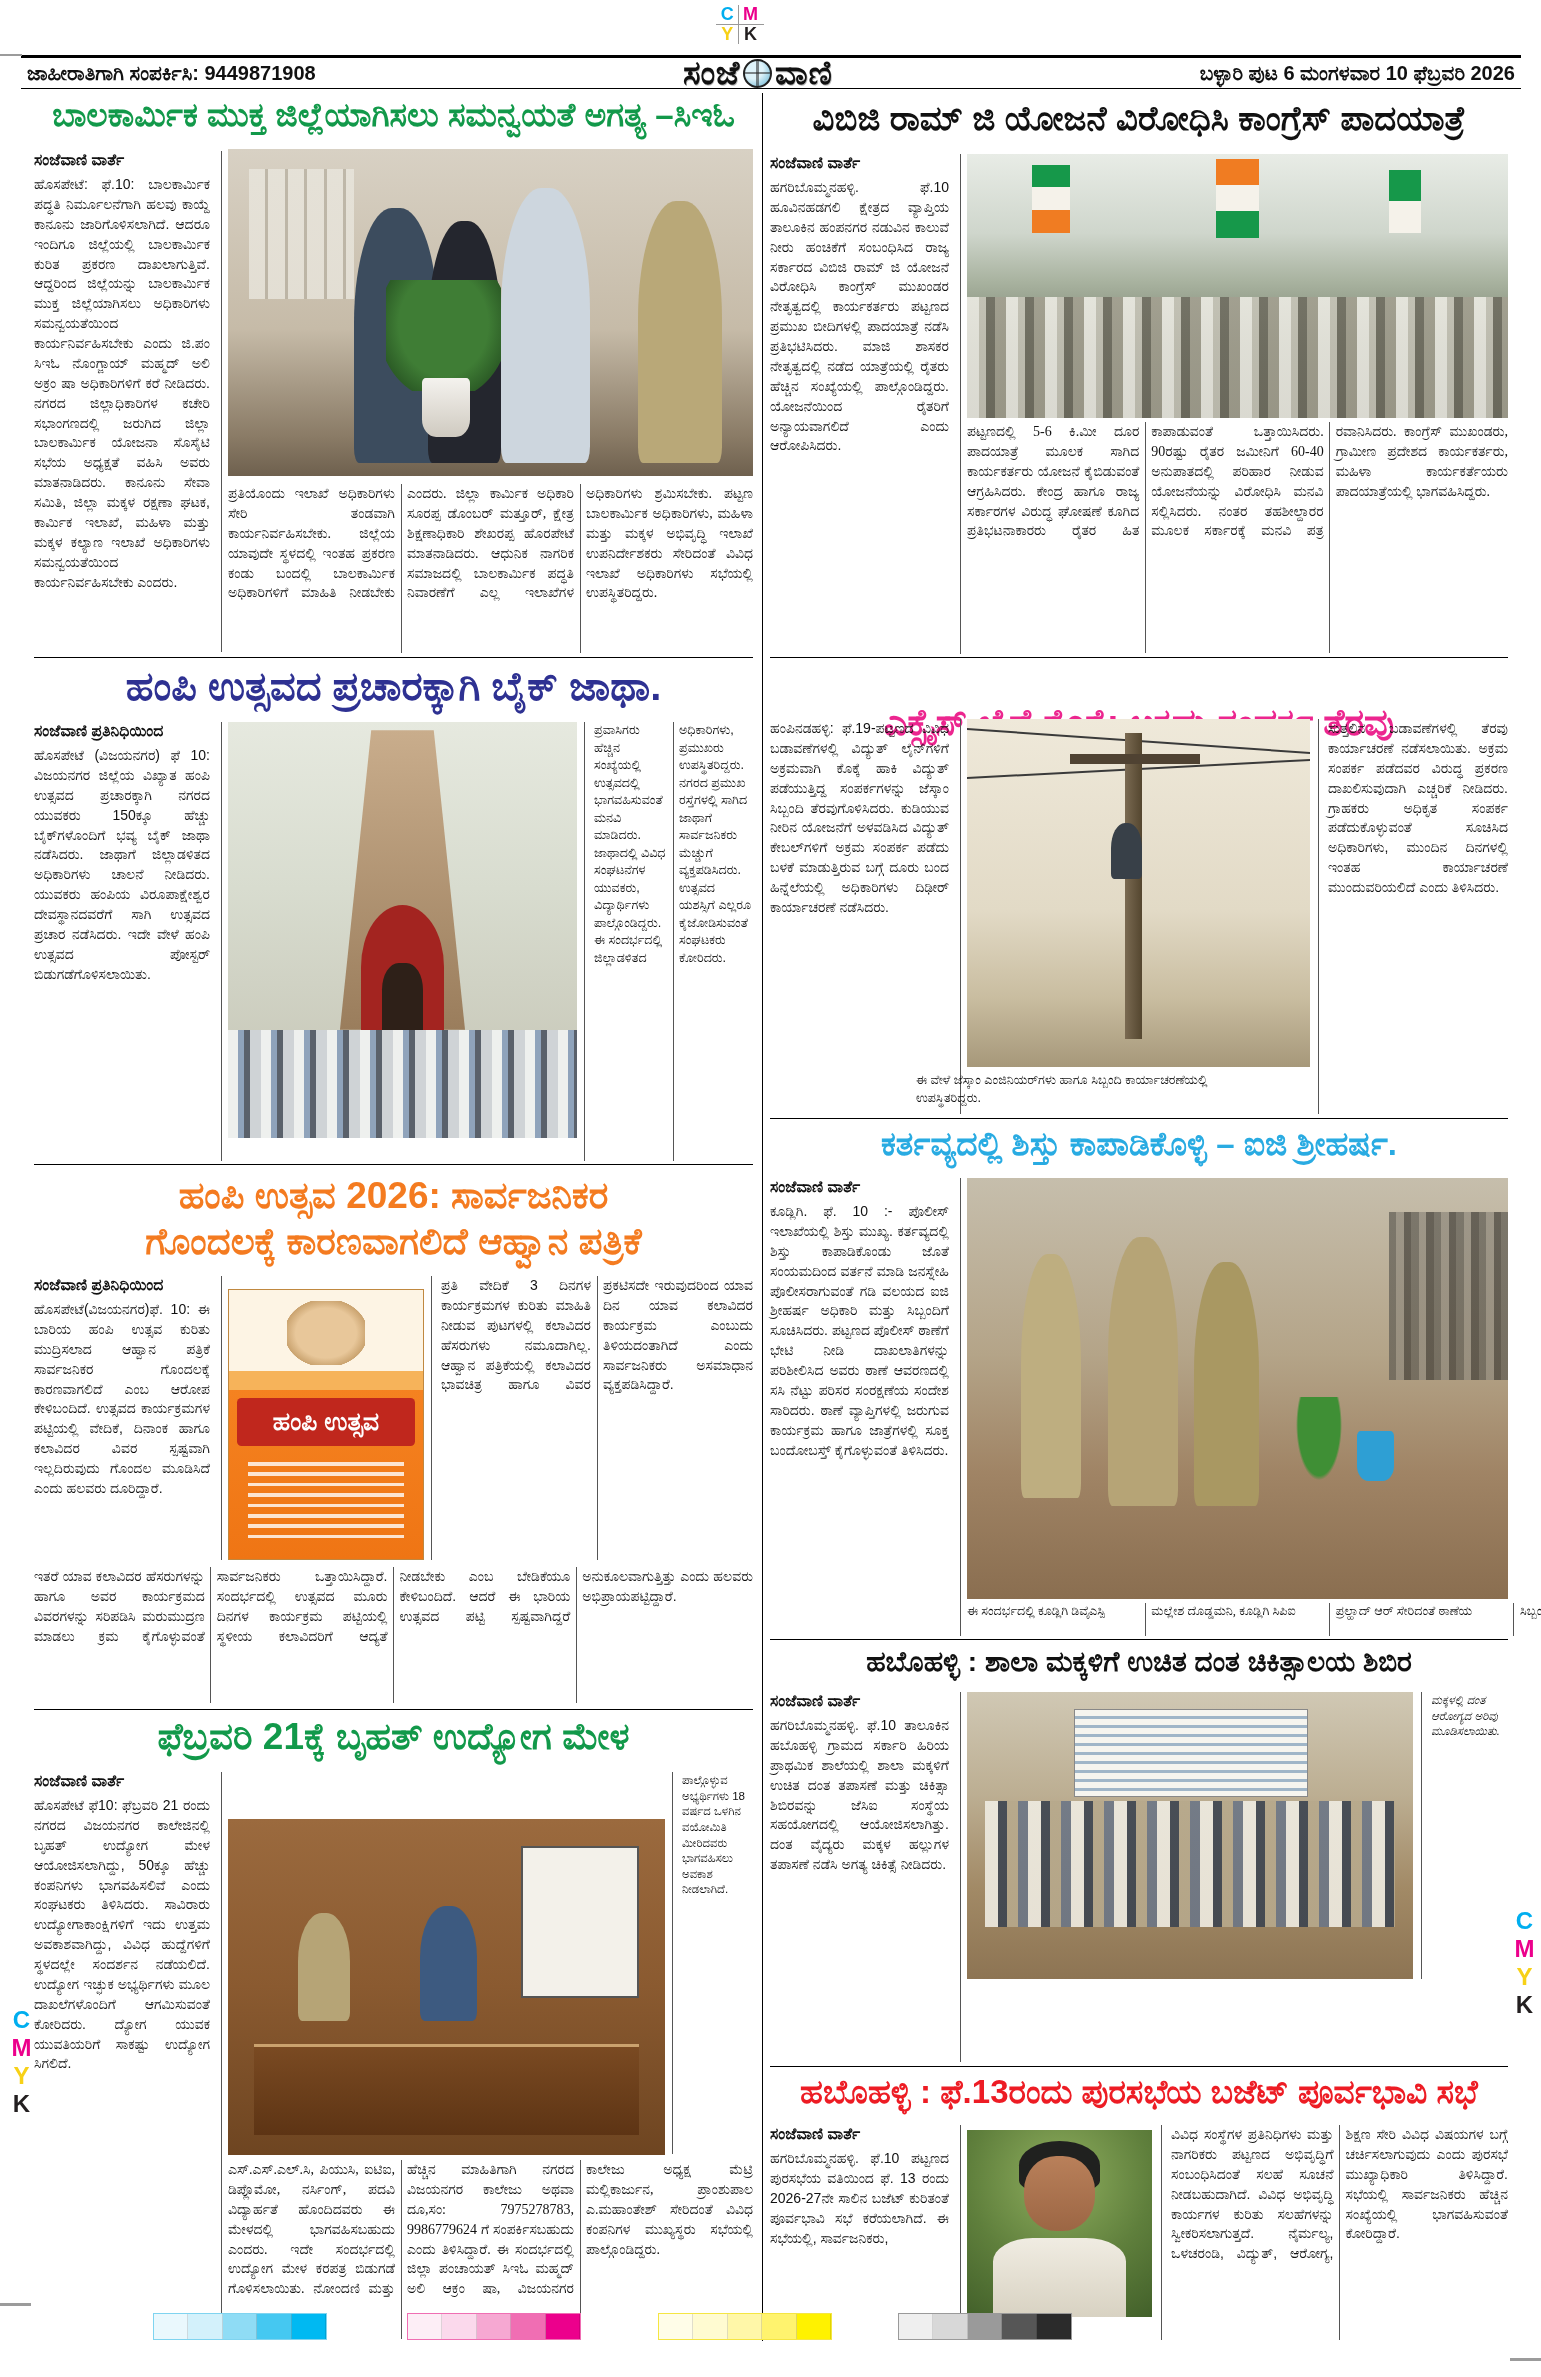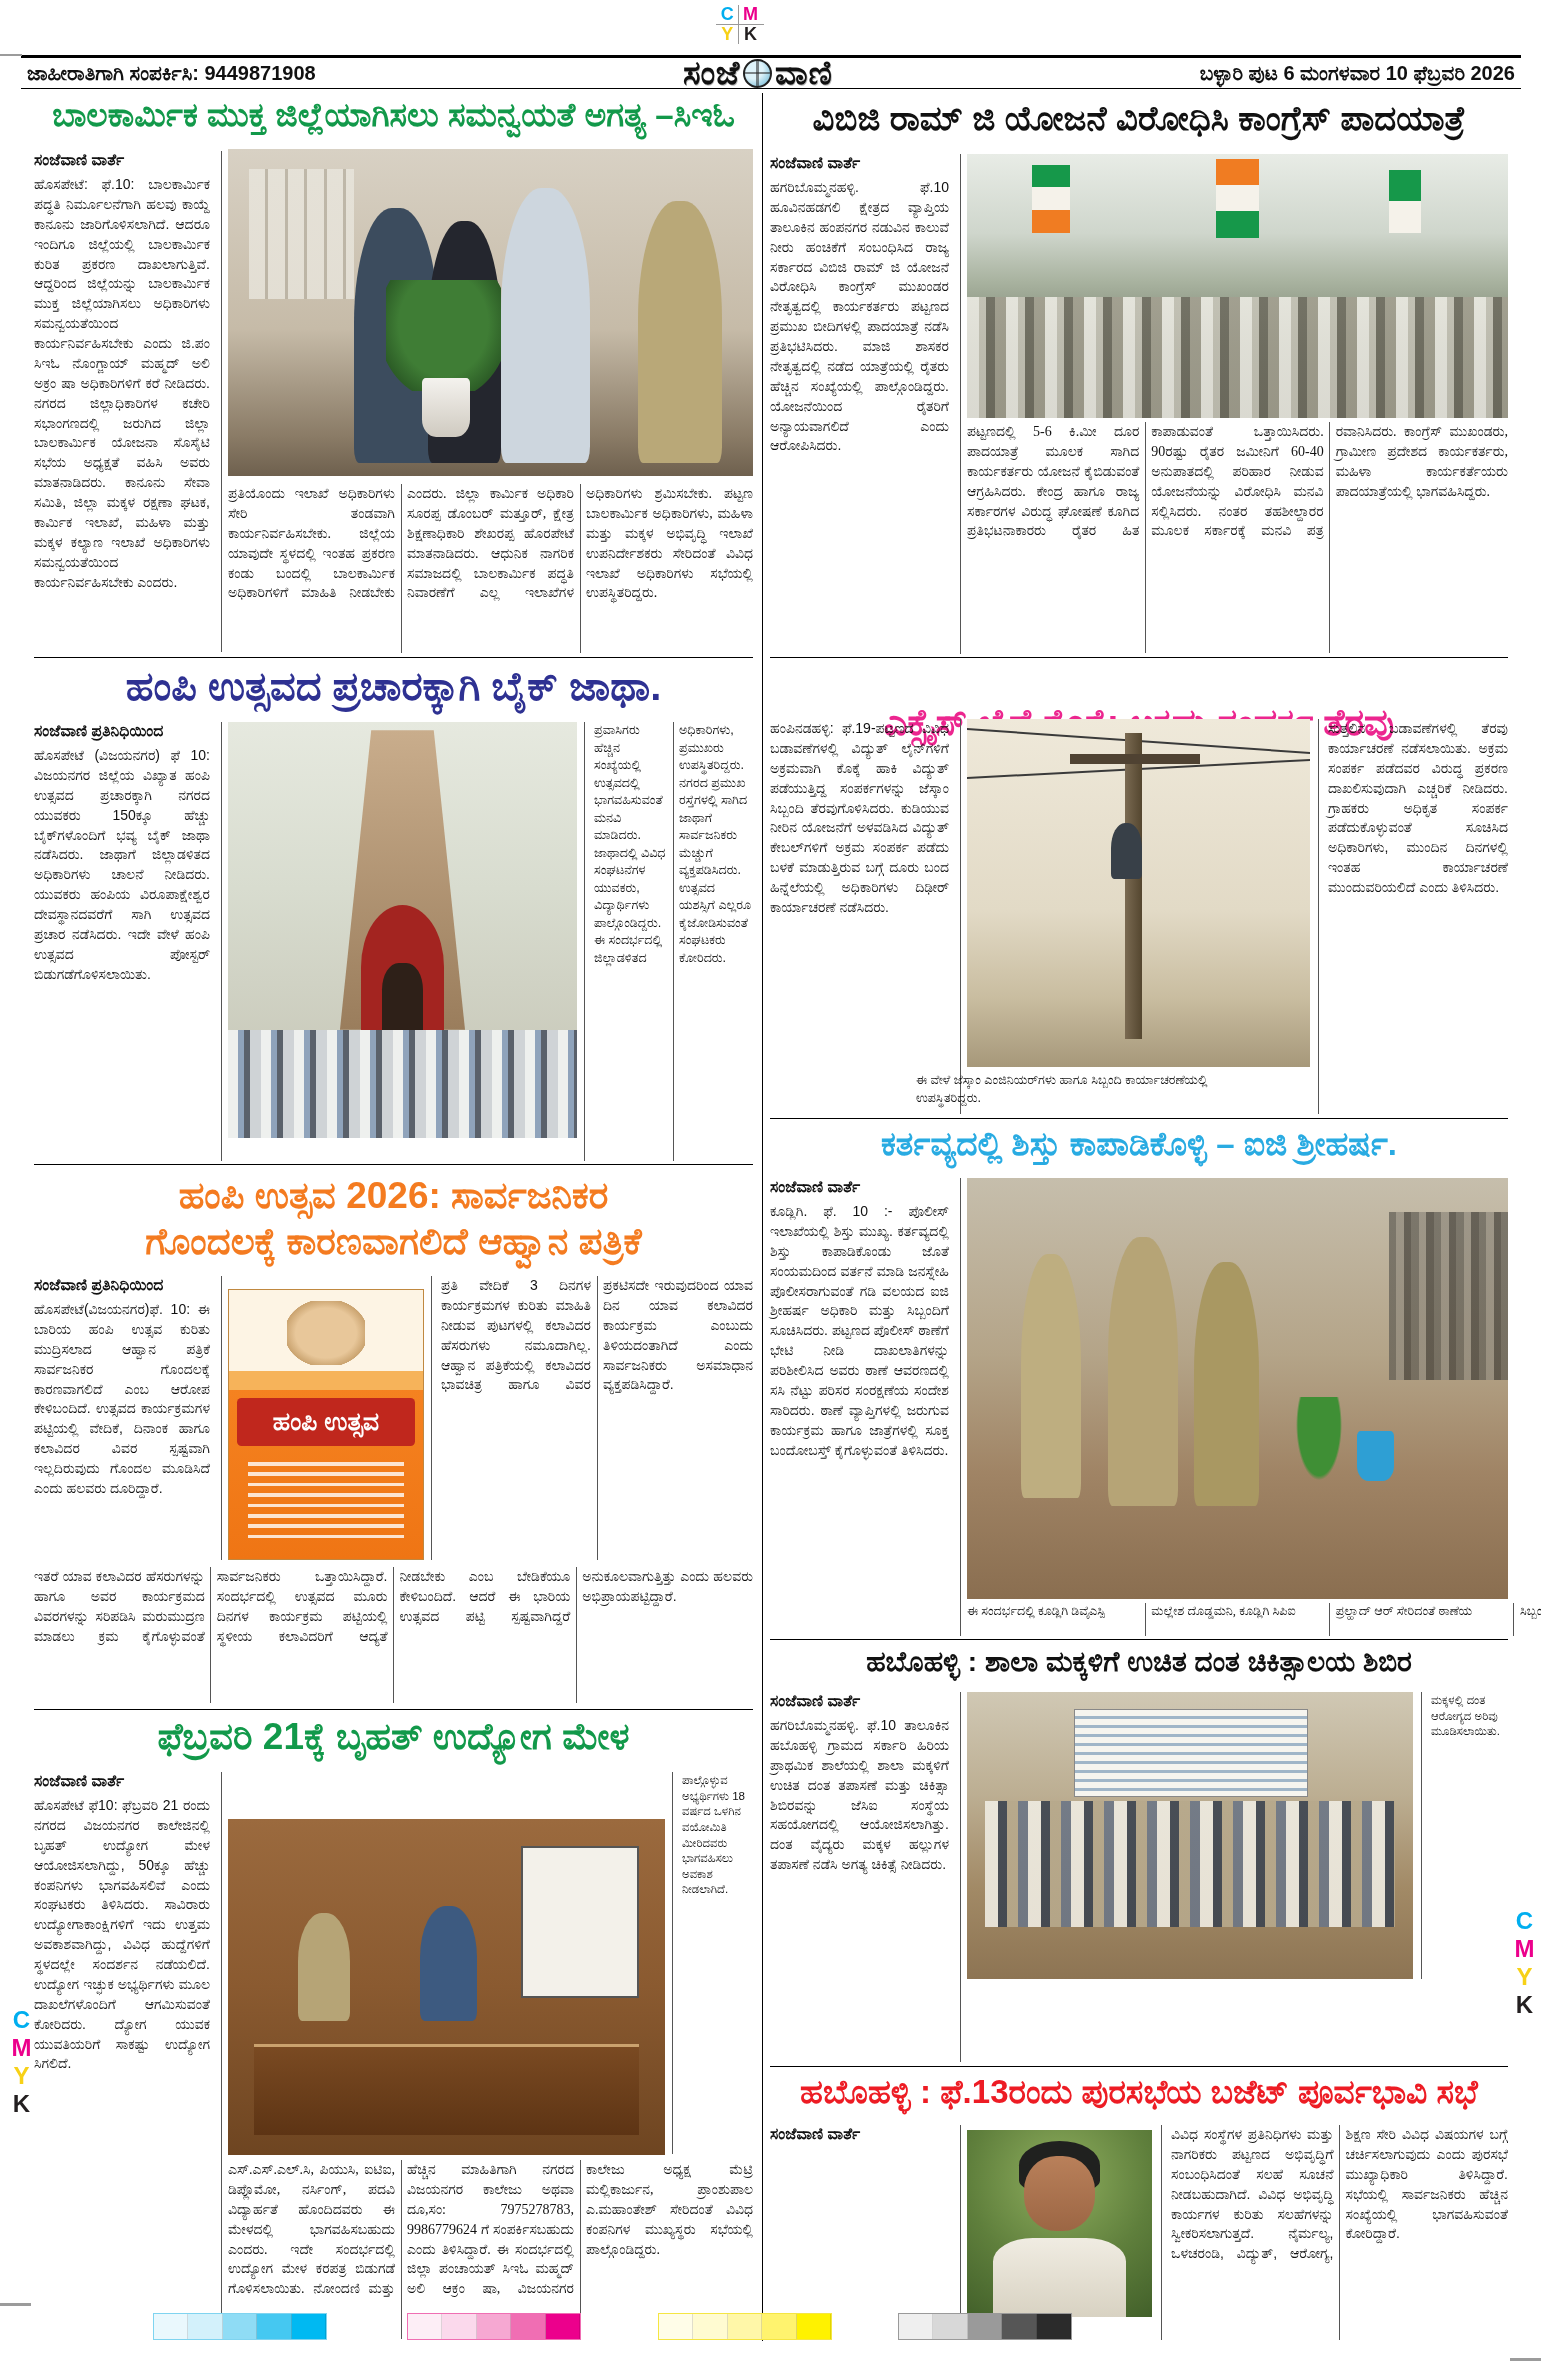--- a/index.html
+++ b/index.html
@@ -241,26 +241,27 @@
 
   <div class="hl" style="left: 770px; top: 1646px; width: 738px; font-size: 28px; color: rgb(17, 17, 17);">ಹಬೊಹಳ್ಳಿ : ಶಾಲಾ ಮಕ್ಕಳಿಗೆ ಉಚಿತ ದಂತ ಚಿಕಿತ್ಸಾಲಯ ಶಿಬಿರ</div>
   <div class="abs rb" style="left:770px;top:1692px;width:191px;height:370px;">
     <div class="by">ಸಂಜೆವಾಣಿ ವಾರ್ತೆ</div>
     <div class="t">ಹಗರಿಬೊಮ್ಮನಹಳ್ಳಿ. ಫೆ.10 ತಾಲೂಕಿನ ಹಬೊಹಳ್ಳಿ ಗ್ರಾಮದ ಸರ್ಕಾರಿ ಹಿರಿಯ ಪ್ರಾಥಮಿಕ ಶಾಲೆಯಲ್ಲಿ ಶಾಲಾ ಮಕ್ಕಳಿಗೆ ಉಚಿತ ದಂತ ತಪಾಸಣೆ ಮತ್ತು ಚಿಕಿತ್ಸಾ ಶಿಬಿರವನ್ನು ಜೆಸಿಐ ಸಂಸ್ಥೆಯ ಸಹಯೋಗದಲ್ಲಿ ಆಯೋಜಿಸಲಾಗಿತ್ತು. ದಂತ ವೈದ್ಯರು ಮಕ್ಕಳ ಹಲ್ಲುಗಳ ತಪಾಸಣೆ ನಡೆಸಿ ಅಗತ್ಯ ಚಿಕಿತ್ಸೆ ನೀಡಿದರು.</div>
   </div>
   <div class="ph" id="ph8" style="left:967px;top:1692px;width:446px;height:287px;">
     <div class="sh banner"></div>
     <div class="sh people"></div>
   </div>
-  <div class="abs xs lb" style="left:1421px;top:1692px;width:87px;height:287px;">ಮಕ್ಕಳಲ್ಲಿ ದಂತ ಆರೋಗ್ಯದ ಅರಿವು ಮೂಡಿಸಲಾಯಿತು.</div>
+  <div class="abs xs lb" style="left:1421px;top:1692px;width:87px;height:287px;font-style:italic;">ಮಕ್ಕಳಲ್ಲಿ ದಂತ ಆರೋಗ್ಯದ ಅರಿವು ಮೂಡಿಸಲಾಯಿತು.</div>
   <div class="sep" style="left:770px;top:2066px;width:738px;"></div>
 
   <div class="hl" style="left: 770px; top: 2073px; width: 738px; font-size: 33px; color: rgb(237, 28, 36);">ಹಬೊಹಳ್ಳಿ : ಫೆ.13ರಂದು ಪುರಸಭೆಯ ಬಜೆಟ್ ಪೂರ್ವಭಾವಿ ಸಭೆ</div>
   <div class="abs rb" style="left:770px;top:2125px;width:191px;height:215px;">
     <div class="by">ಸಂಜೆವಾಣಿ ವಾರ್ತೆ</div>
+    <div class="t">ಹಗರಿಬೊಮ್ಮನಹಳ್ಳಿ. ಫೆ.10 ಪಟ್ಟಣದ ಪುರಸಭೆಯ ವತಿಯಿಂದ ಫೆ. 13 ರಂದು 2026-27ನೇ ಸಾಲಿನ ಬಜೆಟ್ ಕುರಿತಂತೆ ಪೂರ್ವಭಾವಿ ಸಭೆ ಕರೆಯಲಾಗಿದೆ. ಈ ಸಭೆಯಲ್ಲಿ, ಸಾರ್ವಜನಿಕರು,</div>
   </div>
   <div class="ph" id="ph9" style="left:967px;top:2130px;width:185px;height:187px;">
     <div class="sh hair"></div>
     <div class="sh face"></div>
     <div class="sh shirt"></div>
   </div>
   <div class="abs t cols2 lb" style="left:1161px;top:2125px;width:347px;height:215px;">ವಿವಿಧ ಸಂಸ್ಥೆಗಳ ಪ್ರತಿನಿಧಿಗಳು ಮತ್ತು ನಾಗರಿಕರು ಪಟ್ಟಣದ ಅಭಿವೃದ್ಧಿಗೆ ಸಂಬಂಧಿಸಿದಂತೆ ಸಲಹೆ ಸೂಚನೆ ನೀಡಬಹುದಾಗಿದೆ. ವಿವಿಧ ಅಭಿವೃದ್ಧಿ ಕಾರ್ಯಗಳ ಕುರಿತು ಸಲಹೆಗಳನ್ನು ಸ್ವೀಕರಿಸಲಾಗುತ್ತದೆ. ನೈರ್ಮಲ್ಯ, ಒಳಚರಂಡಿ, ವಿದ್ಯುತ್, ಆರೋಗ್ಯ, ಶಿಕ್ಷಣ ಸೇರಿ ವಿವಿಧ ವಿಷಯಗಳ ಬಗ್ಗೆ ಚರ್ಚಿಸಲಾಗುವುದು ಎಂದು ಪುರಸಭೆ ಮುಖ್ಯಾಧಿಕಾರಿ ತಿಳಿಸಿದ್ದಾರೆ. ಸಭೆಯಲ್ಲಿ ಸಾರ್ವಜನಿಕರು ಹೆಚ್ಚಿನ ಸಂಖ್ಯೆಯಲ್ಲಿ ಭಾಗವಹಿಸುವಂತೆ ಕೋರಿದ್ದಾರೆ.</div>
 
   <div class="strip cy" style="left:153px;">
     <div class="c" style="background: rgb(234, 248, 253);"></div>

